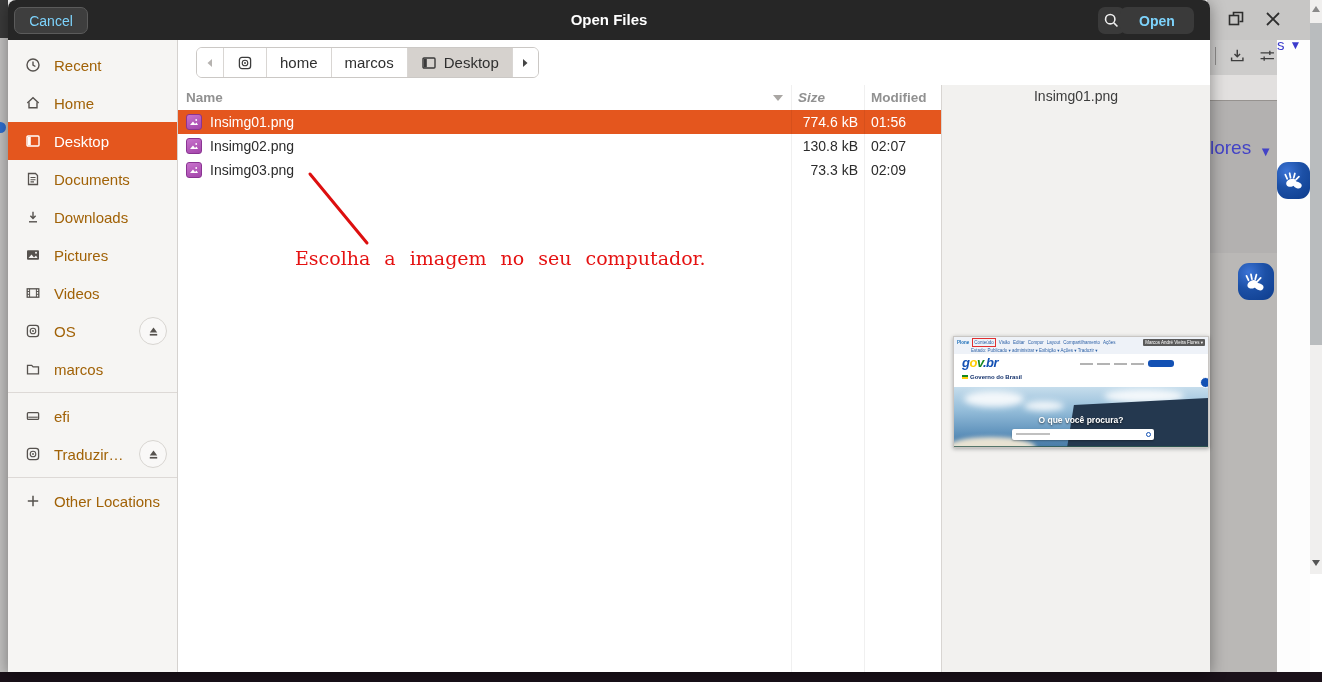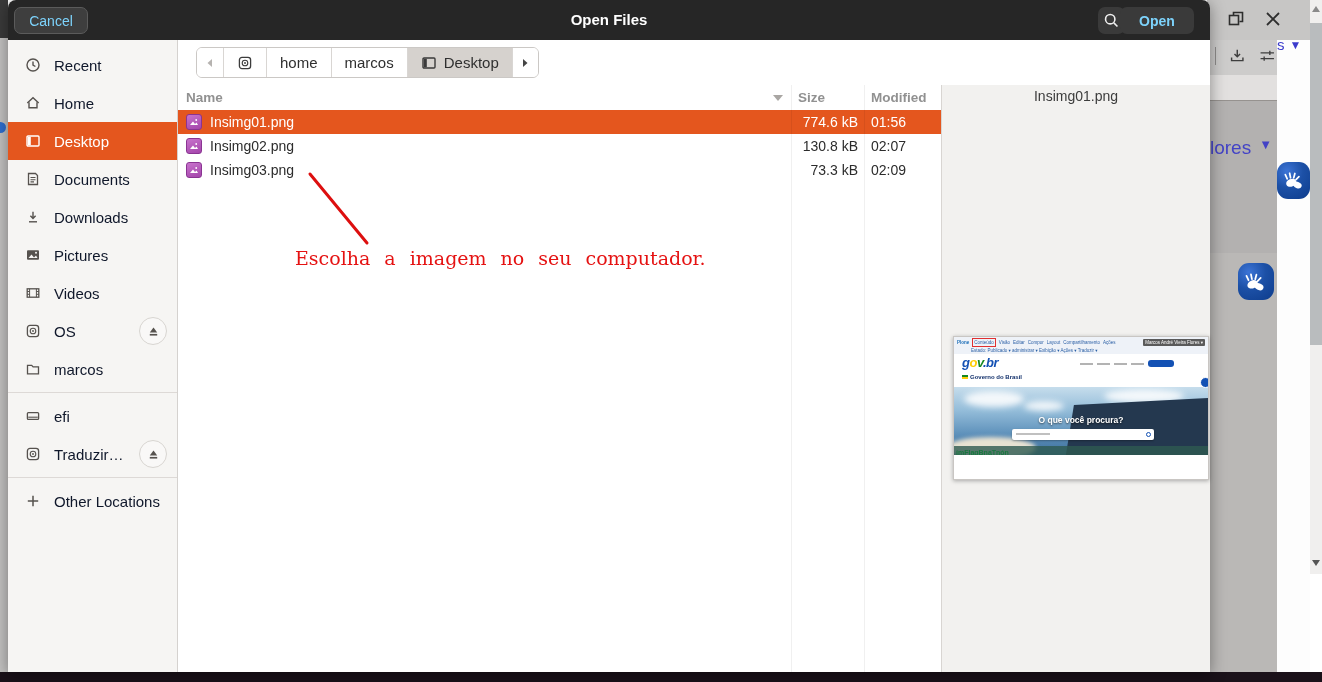--- a/index.html
+++ b/index.html
@@ -12,21 +12,21 @@
   .bg-left .dot  { position:absolute; left:-5px; top:122px; width:11px; height:11px; border-radius:50%; background:#2f6fd0; }
 
   .bg-right { position:absolute; left:1207px; top:0; width:115px; height:672px; background:#c7c6c5; }
   .rb-titlebar { position:absolute; left:0; top:0; width:103px; height:40px; background:#c7c6c5; }
   .rb-gray { position:absolute; left:0; top:40px; width:70px; height:632px; }
   .rb-band1 { position:absolute; left:0; top:0; width:70px; height:35px; background:#cdcccb; }
   .rb-band2 { position:absolute; left:0; top:35px; width:70px; height:25px; background:#e2e0df; }
   .rb-band3 { position:absolute; left:0; top:60px; width:70px; height:153px; background:#b3b1b0; border-top:1px solid #96928f; }
   .rb-band4 { position:absolute; left:0; top:213px; width:70px; height:419px; background:#bab8b6; }
   .rb-white { position:absolute; left:70px; top:40px; width:33px; height:632px; background:#fdfdfd; }
-  .partial-dropdown { position:absolute; left:3px; top:94px; font-size:19px; color:#4343c6; display:flex; gap:8px; align-items:flex-start; }
+  .partial-dropdown { position:absolute; left:3px; top:94px; font-size:19px; color:#4343c6; display:flex; gap:8px; align-items:flex-end; }
   .partial-dropdown .arr { font-size:13px; }
   .partial-top { position:absolute; left:0px; top:-4px; font-size:15px; color:#3b3bcc; display:flex; gap:5px; }
   .badge { position:absolute; width:33px; height:37px; border-radius:11px;
            background:radial-gradient(circle at 30% 25%, #3c74d6 0%, #1c50a6 45%, #0d3c8c 100%); }
   .badge svg { position:absolute; left:4px; top:6px; }
   .badge1 { left:0px; top:122px; }
   .badge2 { left:31px; top:223px; width:36px; }
   .rb-icons { position:absolute; left:0; top:6px; width:70px; display:flex; align-items:center; gap:12px; }
   .rb-sep { width:1px; height:18px; background:#8e8c8a; margin-left:8px; }
 
@@ -49,21 +49,21 @@
             font-size:14px; display:flex; align-items:center; justify-content:center; cursor:default; }
   .cancel-btn { left:6px; width:74px; background:#3e3e3e; border:1px solid #5b5b5b; }
   .search-btn { right:85px; width:27px; }
   .open-btn { right:16px; width:74px;font-weight:bold; }
 
   .dialog-body { position:absolute; left:0; top:40px; width:1202px; height:632px; display:flex; }
 
   
   .sidebar { width:170px; height:632px; background:#f6f5f3; border-right:1px solid #d5d2cf; padding-top:6px; flex:none; }
   .side-item { height:38px; display:flex; align-items:center; padding:0 10px 0 17px; gap:13px;
-               font-size:15px; color:#0f172a; }
+               font-size:15px; color:#a16207; }
   .side-item svg { flex:none; color:#56524e; }
   .side-item.selected { background:#e4561e; color:#fff; }
   .side-item.selected svg { color:#fff; }
   .side-sep { height:1px; background:#ddd9d6; margin:4px 0; }
   .eject { margin-left:auto; width:28px; height:28px; border-radius:50%; border:1px solid #d8d5d1;
            background:#f9f8f7; display:flex; align-items:center; justify-content:center; color:#55514d; }
 
   
   .right-part { flex:1; display:flex; flex-direction:column; height:632px; }
   .toprow { height:45px; background:#fff; position:relative; flex:none; }
@@ -75,40 +75,40 @@
   .pb-btn.active { background:#d6d2ce; }
   .pb-arrow { width:26px; padding:0; }
 
   .content-row { flex:1; display:flex; }
   .list-area { width:763px; background:#fff; position:relative; flex:none; }
   .col-line { position:absolute; top:0; bottom:0; width:1px; background:rgba(0,0,0,0.06); }
   .list-header { height:25px; display:flex; align-items:center; font-size:13.5px; font-weight:bold; color:#919191; }
   .hd-name { width:613px; padding-left:8px; display:flex; align-items:center; }
   .hd-sort { margin-left:auto; margin-right:8px; width:0; height:0;
              border-left:5px solid transparent; border-right:5px solid transparent; border-top:6px solid #a9a6a3; }
-  .hd-size { width:73px; padding-left:7px; }
+  .hd-size { width:73px; padding-left:7px;font-style:italic; }
   .hd-mod  { padding-left:7px; }
   .file-row { height:24px; display:flex; align-items:center; font-size:14px; color:#2c2c2c; }
   .file-row.selected { background:#e4561e; color:#fff; }
   .cell-name { width:613px; display:flex; align-items:center; gap:8px; padding-left:8px; }
   .cell-size { width:73px; text-align:right; padding-right:6px; }
   .cell-mod  { padding-left:7px; }
   .fileicon { width:16px; height:16px; border-radius:3px; background:linear-gradient(160deg,#c873cc,#a445ab);
               border:1px solid #8a3492; position:relative; flex:none; }
   .fileicon svg { position:absolute; left:2px; top:2px; }
 
   .annotation-line { position:absolute; left:0; top:0; pointer-events:none; }
   .annotation-text { position:absolute; left:117px; top:162px; font-family:"DejaVu Serif","Liberation Serif",serif;
                      font-size:19px; color:#e51212; word-spacing:0.42em; white-space:nowrap; }
 
   .preview { flex:1; background:#f2f1ef; border-left:1px solid #d8d5d2; position:relative; }
   .preview-label { text-align:center; margin-top:3px; font-size:14px; color:#3c3c3c; }
 
   
-  .thumb { position:absolute; left:11px; top:251px; width:256px; height:144px; background:#fff;
+  .thumb { position:absolute; left:11px; top:251px; width:256px; height:112px; background:#fff;
            border:1px solid #c9c6c3; box-shadow:0 1px 4px rgba(0,0,0,.3); overflow:hidden; }
   .t-cms { height:17px; background:#eef2f8; font-size:4.5px; color:#2a5fa5; padding:1px 3px; line-height:1.6; }
   .t-cms-row { display:flex; gap:3px; align-items:center; white-space:nowrap; }
   .t-plone { color:#1d6fb8; font-weight:bold; }
   .t-menu-hl { border:1px solid #e03030; padding:0 1px; }
   .t-user { margin-left:auto; background:#5a5a5a; color:#fff; padding:0 2px; border-radius:1px; }
   .t-band { height:27px; background:#fff; position:relative; }
   .t-logo { position:absolute; left:8px; top:1px; font-size:13px; font-weight:bold; font-style:italic; letter-spacing:-0.5px; }
   .t-links { position:absolute; right:34px; top:6px; display:flex; gap:4px; align-items:center; }
   .t-linkbar { width:13px; height:2px; background:#b3b3b3; }

